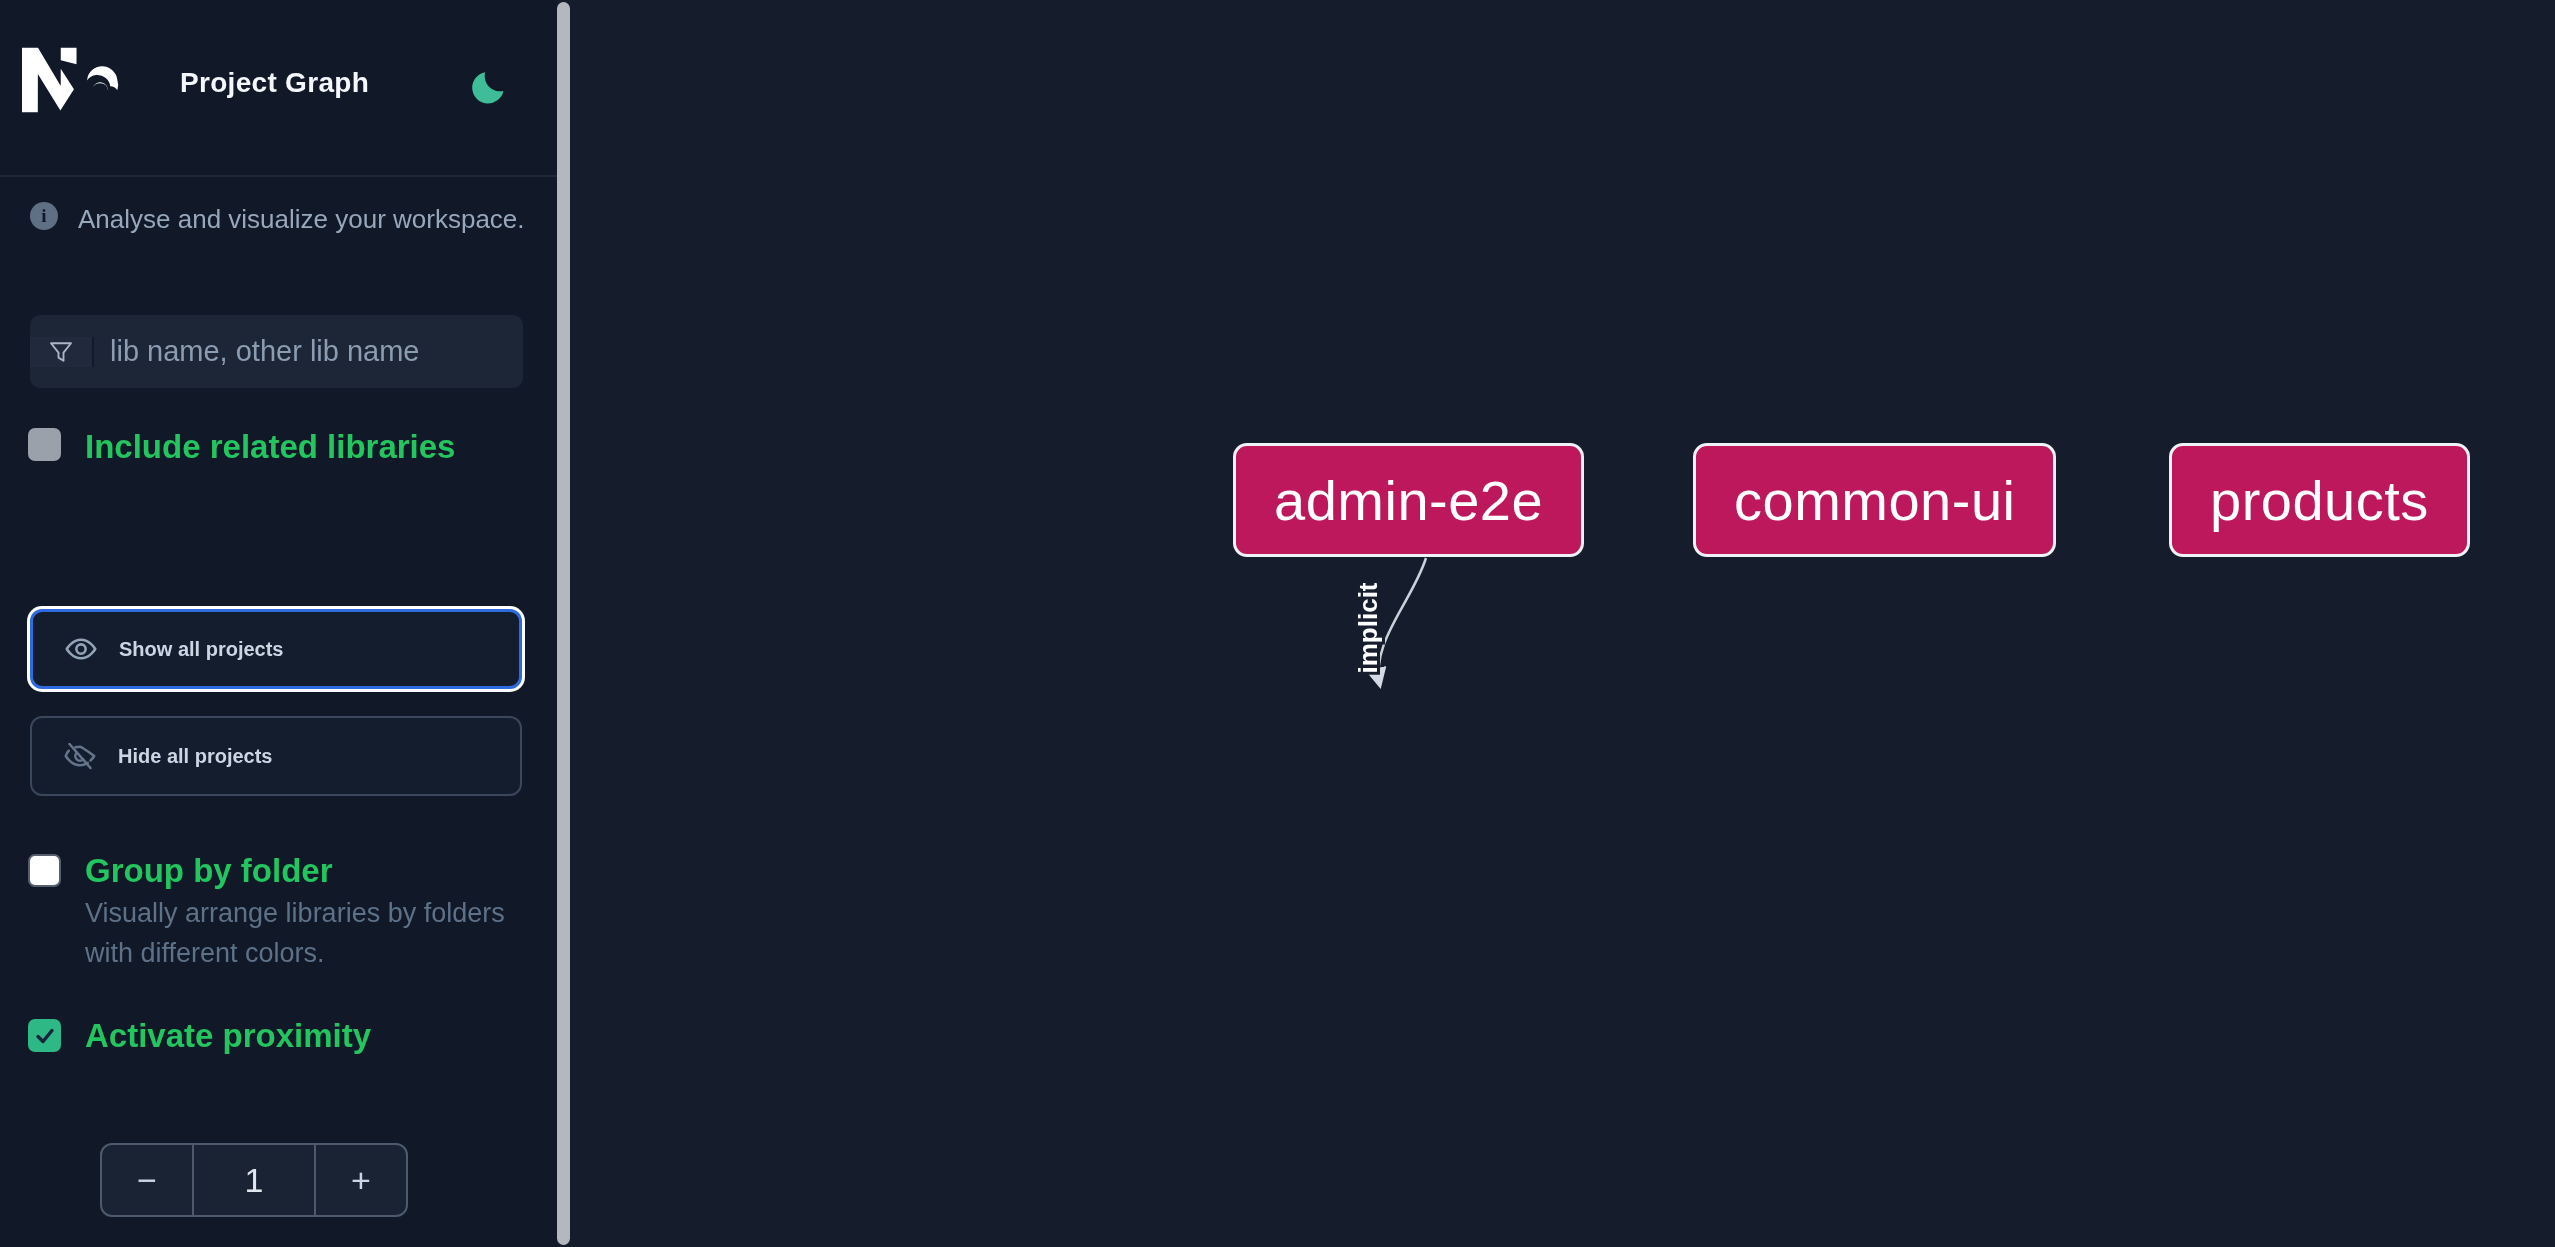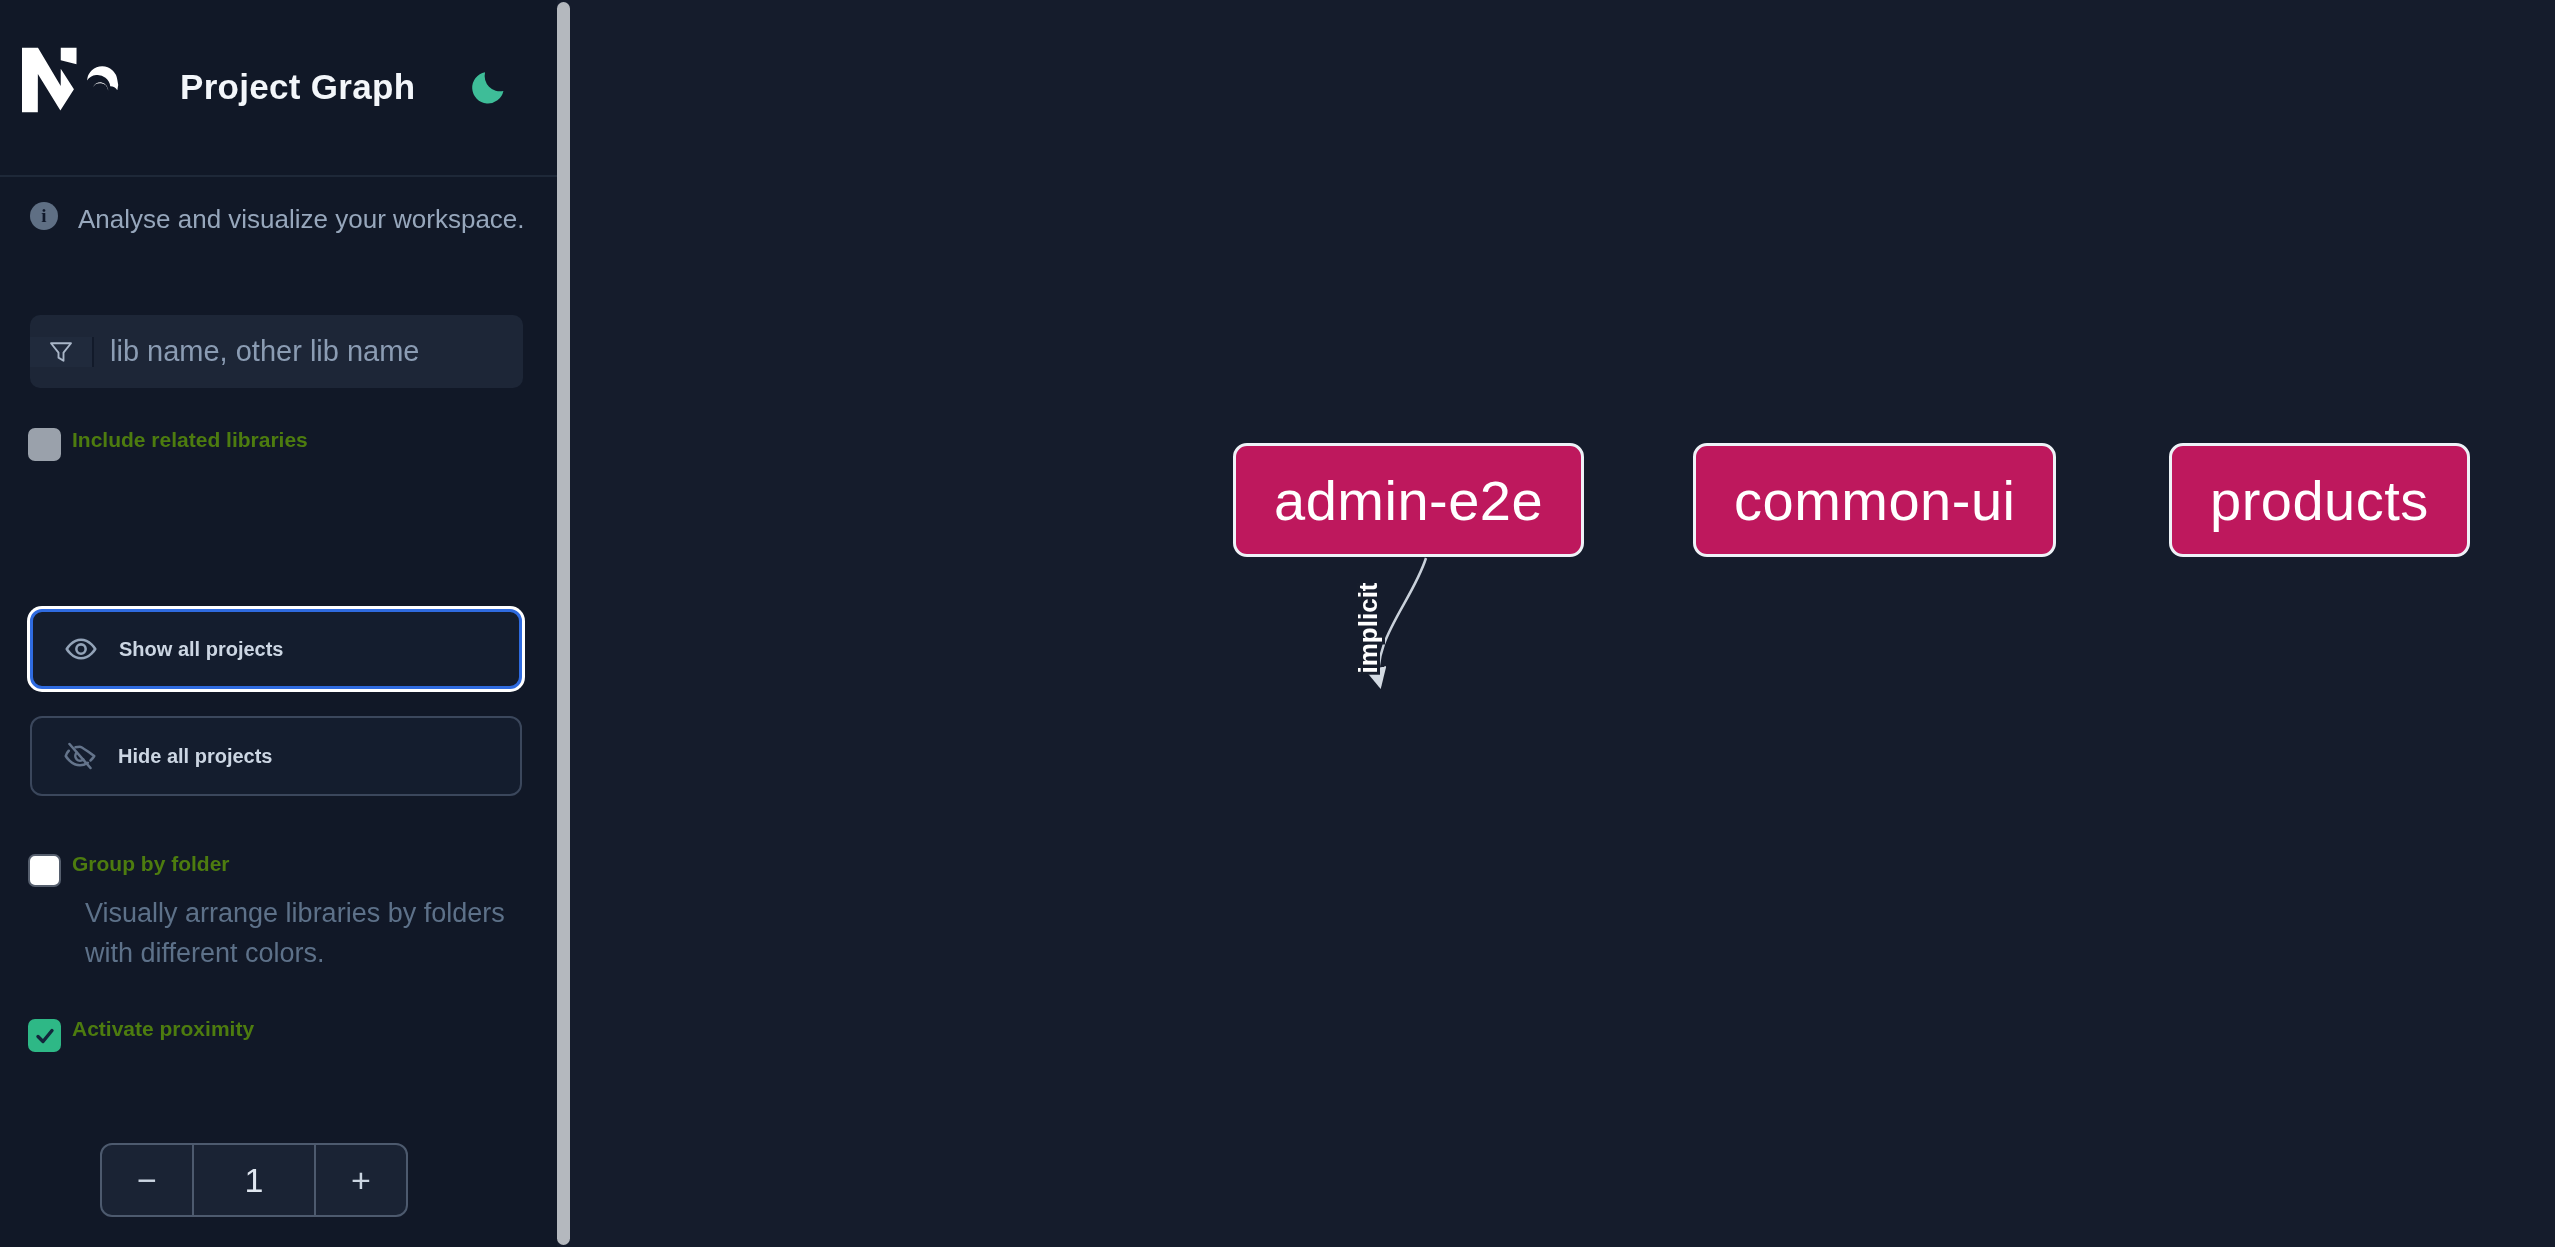--- a/index.html
+++ b/index.html
@@ -51,21 +51,21 @@
     background: #b4b8be; border-radius: 7px; cursor: grab;
   }
 
   .sidebar-header {
     position: absolute; left: 0; top: 0; width: 557px; height: 177px;
     border-bottom: 2px solid #1e2838;
   }
   .nx-logo { position: absolute; left: 22px; top: 28px; width: 104px; height: 104px; }
   .page-title {
     position: absolute; left: 180px; top: 67px;
-    font-size: 35px; font-weight: 700; color: #f3f6fa; letter-spacing: 0.3px;
+    font-size: 28px; font-weight: 700; color: #f3f6fa; letter-spacing: 0.3px;
   }
   .theme-toggle {
     position: absolute; left: 466px; top: 66px; width: 44px; height: 44px;
     background: none; border: none; cursor: pointer; padding: 0;
   }
 
   .info-row { position: absolute; left: 30px; top: 200px; width: 500px; display: flex; align-items: flex-start; }
   .info-icon {
     width: 28px; height: 28px; border-radius: 50%;
     background: #5f6f84; color: #10192b;
@@ -85,22 +85,22 @@
     display: flex; align-items: center; justify-content: center; flex: 0 0 64px;
   }
   .search-input {
     flex: 1; background: transparent; border: none; outline: none;
     padding: 0 16px 0 16px; font-size: 29px; color: #dbe4f0;
     font-family: "Liberation Sans", sans-serif;
   }
   .search-input::placeholder { color: #8b9cb3; opacity: 1; }
 
   .option-label {
-    position: absolute; left: 72px; font-size: 21px; font-weight: 700;
-    color: #4d7c0f; cursor: pointer;
+    position: absolute; left: 85px; font-size: 33px; font-weight: 700;
+    color: #22c55e; cursor: pointer;
   }
   .option-desc {
     position: absolute; left: 85px; width: 450px;
     font-size: 27px; line-height: 40px; color: #5d7189;
   }
   .checkbox {
     position: absolute; left: 28px; width: 33px; height: 33px; border-radius: 7px;
     cursor: pointer; border: none; padding: 0;
   }
   .cb-related   { top: 428px; background: #9aa1ab; }

